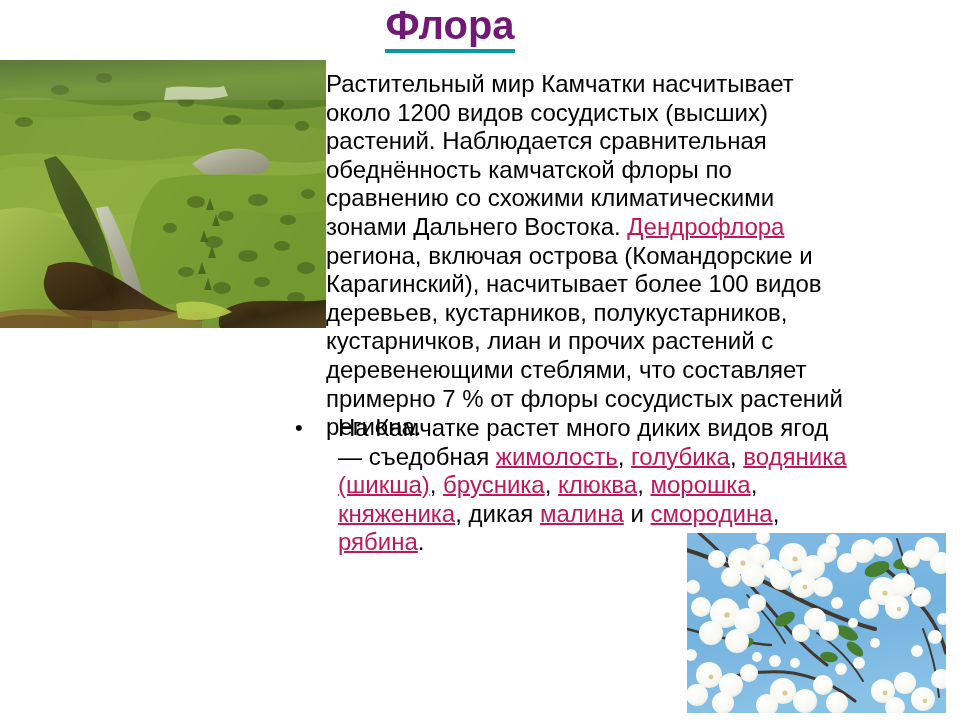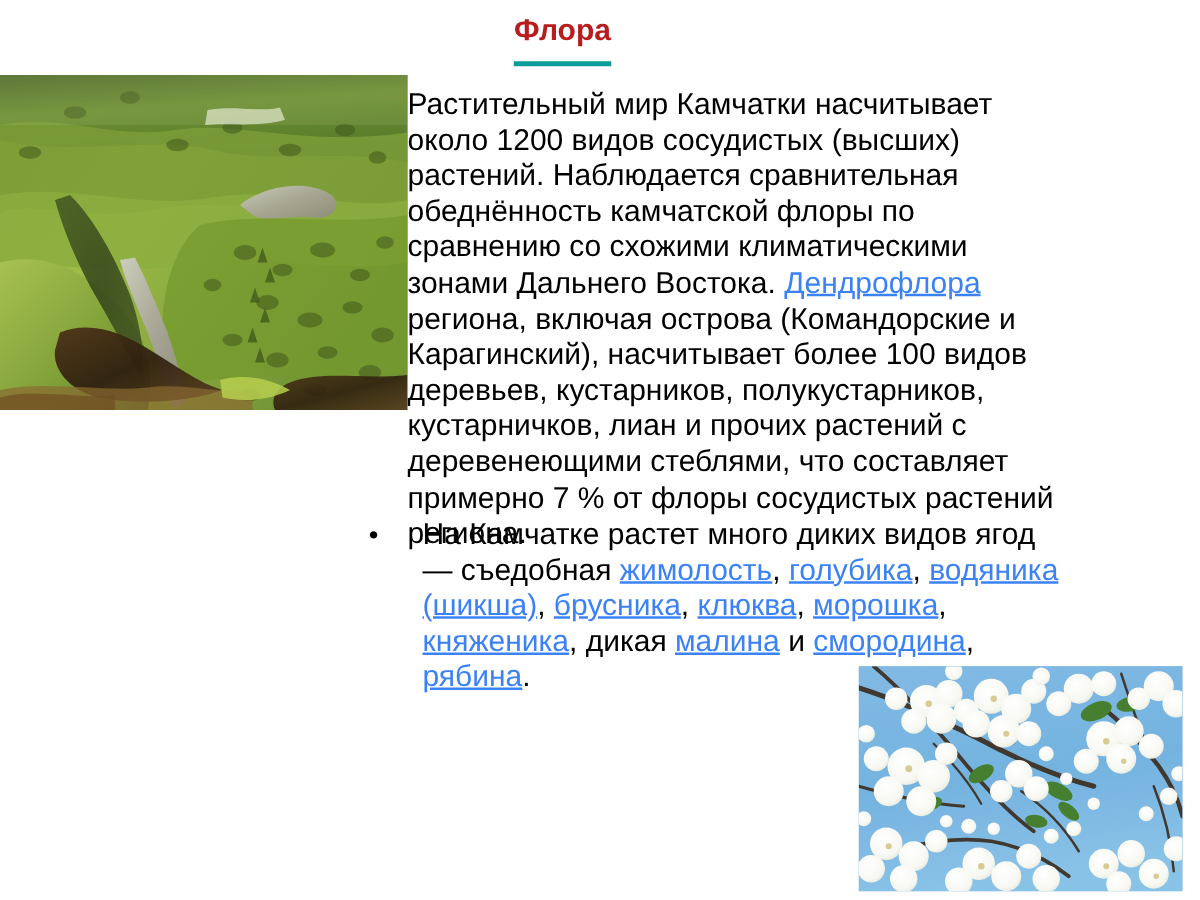--- a/index.html
+++ b/index.html
@@ -19,23 +19,23 @@
     font-family: "Liberation Sans", "DejaVu Sans", sans-serif;
   }
 
   
   .slide-title {
     position: absolute;
     left: 330px;
     top: 2px;
     width: 240px;
     text-align: center;
-    font-size: 24px;
+    font-size: 40px;
     font-weight: bold;
-    color: #b91c1c;
+    color: #701a75;
     letter-spacing: 0px;
     line-height: 46px;
     white-space: nowrap;
   }
   .slide-title .t-inner {
     border-bottom: 4px solid #0C9A9A;
     padding-bottom: 1px;
     display: inline-block;
   }
 
@@ -99,21 +99,21 @@
     color: #000000;
     text-align: left;
     padding-left: 4px;
   }
   .bullet-body {
     flex: 1 1 auto;
     margin-left: 12px;
   }
 
   a.lnk, .lnk {
-    color: #3b82f6;
+    color: #be185d;
     text-decoration: underline;
     text-underline-offset: 1px;
   }
 </style>
 </head>
 <body>
 
 <div class="slide">
 
   <div class="slide-title">

